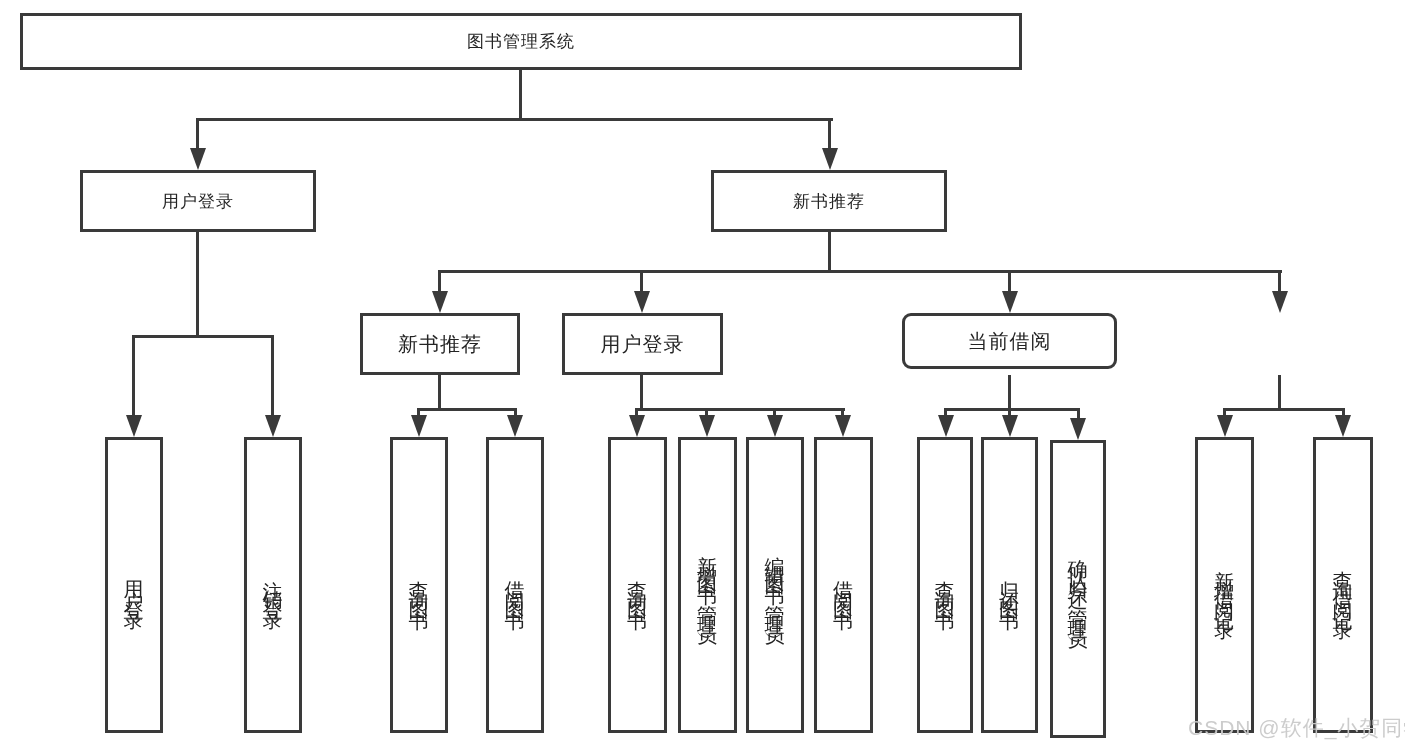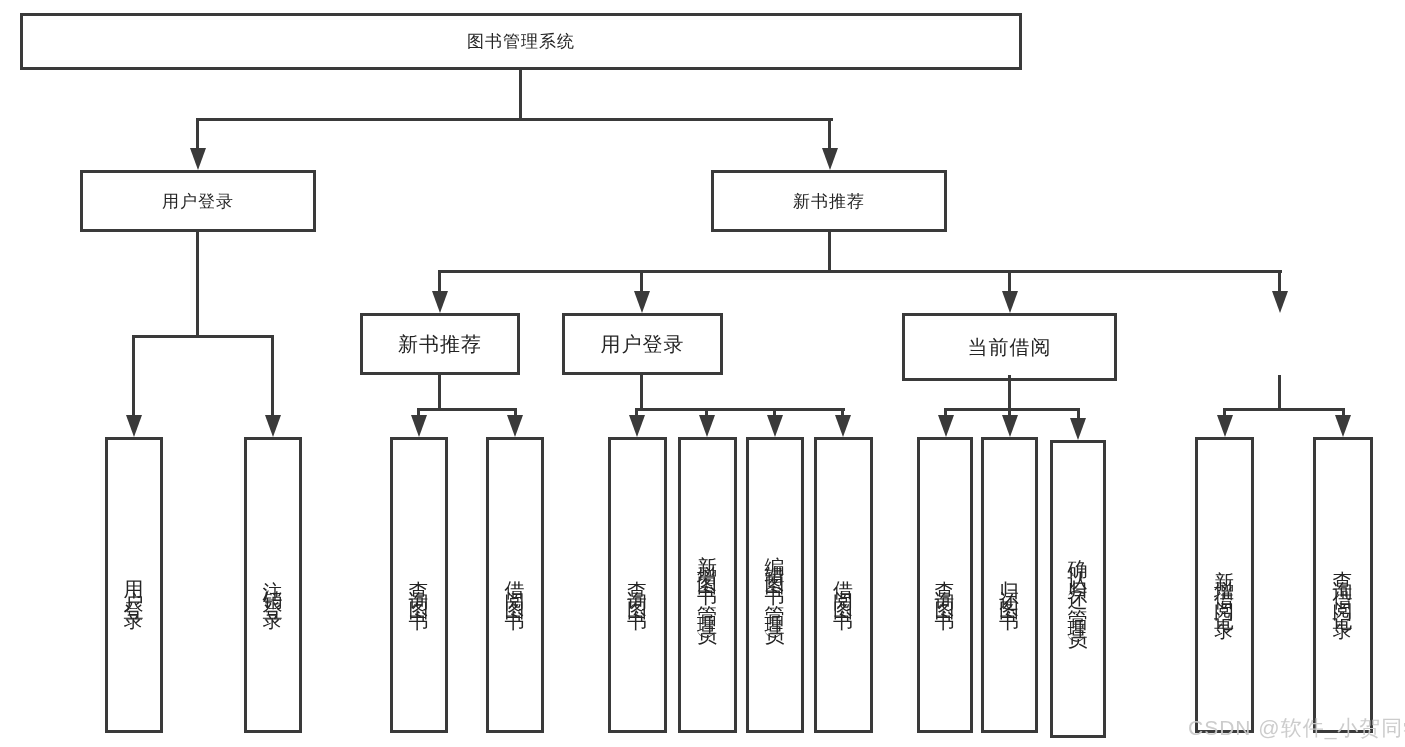--- a/index.html
+++ b/index.html
@@ -63,21 +63,21 @@
   </div>
 
   <div class="box hbox-md" style="left:360px;top:313px;width:160px;height:62px;">
     <span>新书推荐</span>
   </div>
 
   <div class="box hbox-md" style="left:562px;top:313px;width:161px;height:62px;">
     <span>用户登录</span>
   </div>
 
-  <div class="box hbox-md" style="left:902px;top:313px;width:215px;height:68px;">
+  <div class="box hbox-md" style="left:902px;top:313px;width:215px;height:56px;border-radius:9px;">
     <span>当前借阅</span>
   </div>
 
 
   <div class="box vbox" style="left:105px;top:437px;width:58px;height:296px;">
     <span class="vtext">用户登录</span>
   </div>
   <div class="box vbox" style="left:244px;top:437px;width:58px;height:296px;">
     <span class="vtext">注销登录</span>
   </div>

